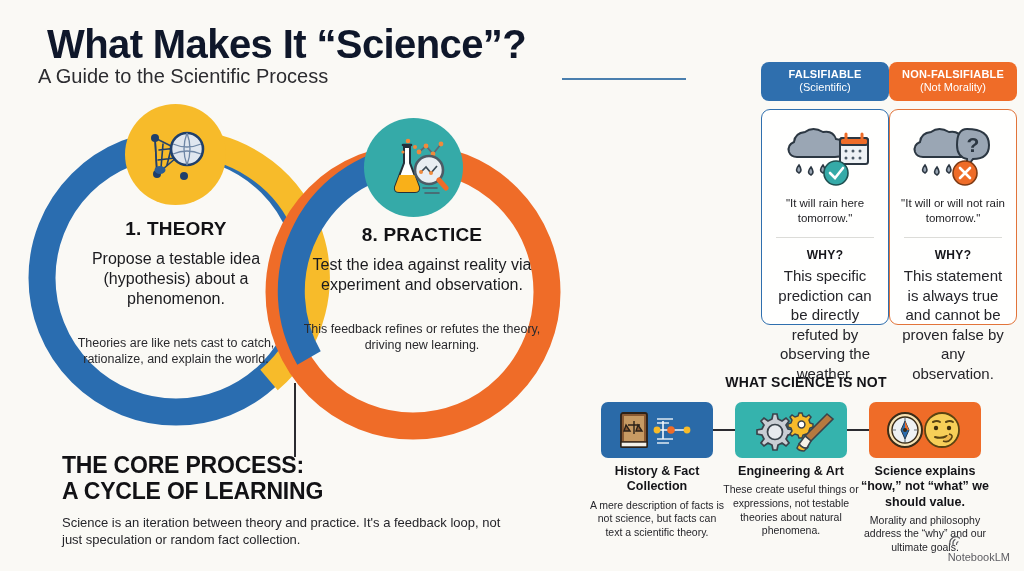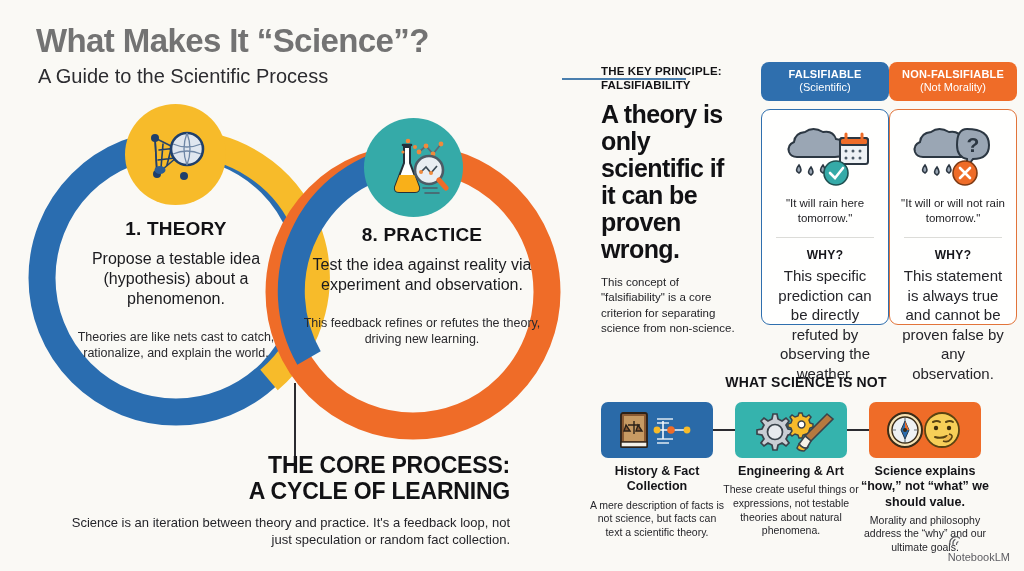--- a/index.html
+++ b/index.html
@@ -13,26 +13,26 @@
     height: 571px;
     background: #faf9f5;
     font-family: "Liberation Sans", sans-serif;
     color: #16161a;
     overflow: hidden;
   }
 
   
   .page-title {
     position: absolute;
-    left: 36px;
+    left: 47px;
     top: 22px;
-    font-size: 33px;
+    font-size: 40px;
     font-weight: bold;
     letter-spacing: -0.6px;
-    color: #737373;
+    color: #0f172a;
     white-space: nowrap;
   }
   .page-subtitle {
     position: absolute;
     left: 38px;
     top: 65px;
     font-size: 20px;
     font-weight: normal;
     color: #2c2c30;
     white-space: nowrap;
@@ -76,21 +76,21 @@
   .step-head {
     font-size: 19px;
     font-weight: bold;
     letter-spacing: 0.2px;
     margin: 0 0 9px 0;
     color: #121215;
   }
   .step-body {
     font-size: 16px;
     line-height: 1.25;
-    margin: 0 0 20px 0;
+    margin: 0 0 26px 0;
     color: #1b1b1f;
   }
   .step-note {
     font-size: 12.5px;
     line-height: 1.3;
     color: #2a2a2e;
     margin: 0;
   }
 
   
@@ -102,21 +102,21 @@
     height: 74px;
     background: #2b2b30;
   }
 
   
   #core-process {
     position: absolute;
     left: 62px;
     top: 452px;
     width: 448px;
-    text-align: right;
+    text-align: left;
   }
   .core-title {
     font-size: 23px;
     font-weight: bold;
     line-height: 1.15;
     letter-spacing: -0.2px;
     margin: 0 0 9px 0;
     color: #121215;
   }
   .core-sub {
@@ -385,28 +385,20 @@
       <span>THE CORE PROCESS:</span><br>
       <span>A CYCLE OF LEARNING</span>
     </div>
     <p class="core-sub">Science is an iteration between theory and practice. It's a feedback loop, not just speculation or random fact collection.</p>
   </div>
 
   <svg id="principle-connector" width="124" height="2" viewBox="0 0 124 2">
     <line x1="0" y1="1" x2="124" y2="1" stroke="#4a7fae" stroke-width="2"></line>
   </svg>
 
-  <div id="principle">
-    <div class="principle-kicker">
-      <span>THE KEY PRINCIPLE:</span><br>
-      <span>FALSIFIABILITY</span>
-    </div>
-    <p class="principle-statement">A theory is only scientific if it can be proven wrong.</p>
-    <p class="principle-note">This concept of "falsifiability" is a core criterion for separating science from non-science.</p>
-  </div>
 
   <div class="cmp-card" id="cmp-falsifiable">
     <div class="cmp-badge" style="background:#2f6fae">
       <span class="b1">FALSIFIABLE</span>
       <span class="b2">(Scientific)</span>
     </div>
     <div class="cmp-body">
       <div class="cmp-art">
         <svg width="104" height="72" viewBox="0 0 104 72">
 

